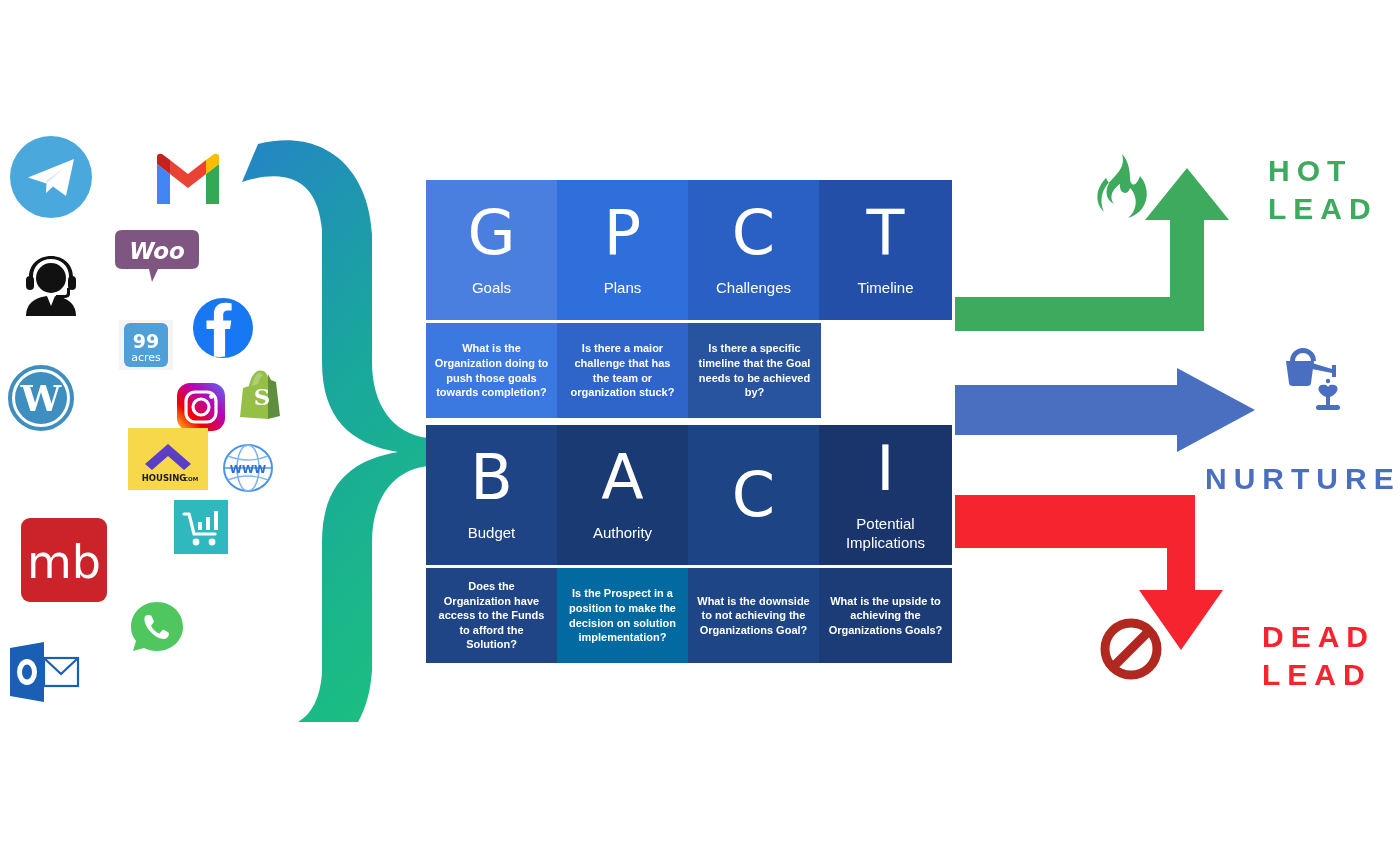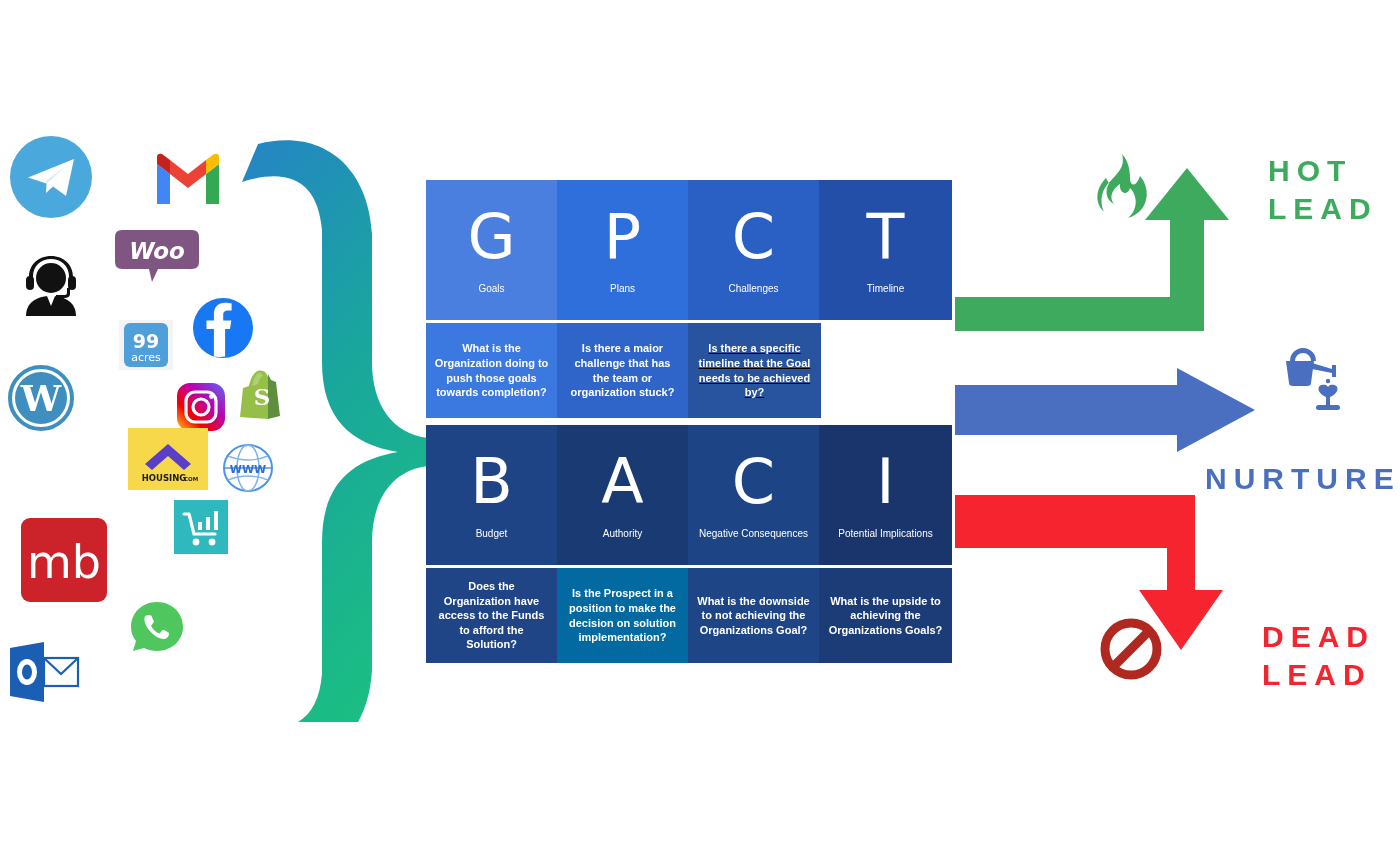--- a/index.html
+++ b/index.html
@@ -17,21 +17,21 @@
   
   .matrix{position:absolute;left:426px;top:180px;width:526px;}
   .band{display:flex;width:100%;}
   .band + .band{margin-top:3px;}
   .gap{height:7px;}
   .cell{position:relative;box-sizing:border-box;}
   .head{height:140px;display:flex;flex-direction:column;align-items:center;justify-content:center;}
   .qrow{height:95px;display:flex;align-items:center;justify-content:center;padding:4px 8px;box-sizing:border-box;}
   .letter{color:#ffffff;font-size:62px;line-height:1;font-weight:400;letter-spacing:0px;
           font-family:"DejaVu Sans", sans-serif;}
-  .word{color:#ffffff;font-size:10px;line-height:1.3;margin-top:14px;text-align:center;font-weight:400;}
+  .word{color:#ffffff;font-size:15px;line-height:1.3;margin-top:14px;text-align:center;font-weight:400;}
   .qtext{color:#ffffff;font-size:11px;line-height:1.32;text-align:center;font-weight:700;}
 
   
   .c0{width:131px;} .c1{width:131px;} .c2{width:131px;} .c3{width:133px;}
 
   
   .arrows{position:absolute;left:955px;top:150px;width:320px;height:580px;}
 
   
   .olabel{position:absolute;font-weight:700;letter-spacing:7px;line-height:1.28;
@@ -242,39 +242,38 @@
       </div>
     </div>
 
     <div class="band">
       <div class="cell qrow c1" style="background:#3b78e0;">
         <span class="qtext">What is the Organization doing to push those goals towards completion?</span>
       </div>
       <div class="cell qrow c2" style="background:#2f64c8;">
         <span class="qtext">Is there a maior challenge that has the team or organization stuck?</span>
       </div>
-      <div class="cell qrow c3" style="background:#27539f;text-decoration:underline;">
+      <div class="cell qrow c3" style="background:#27539f;">
         <span class="qtext">Is there a specific timeline that the Goal needs to be achieved by?</span>
       </div>
     </div>
 
     <div class="gap"></div>
 
     <div class="band">
       <div class="cell head c0" style="background:#1f4485;">
         <span class="letter">B</span>
         <span class="word">Budget</span>
       </div>
       <div class="cell head c1" style="background:#1a3a74;">
         <span class="letter">A</span>
         <span class="word">Authority</span>
       </div>
       <div class="cell head c2" style="background:#1d4484;">
         <span class="letter">C</span>
-        <span class="word">Negative Consequences</span>
       </div>
       <div class="cell head c3" style="background:#19356b;">
         <span class="letter">I</span>
         <span class="word">Potential Implications</span>
       </div>
     </div>
 
     <div class="band">
       <div class="cell qrow c0" style="background:#1f4586;">
         <span class="qtext">Does the Organization have access to the Funds to afford the Solution?</span>

